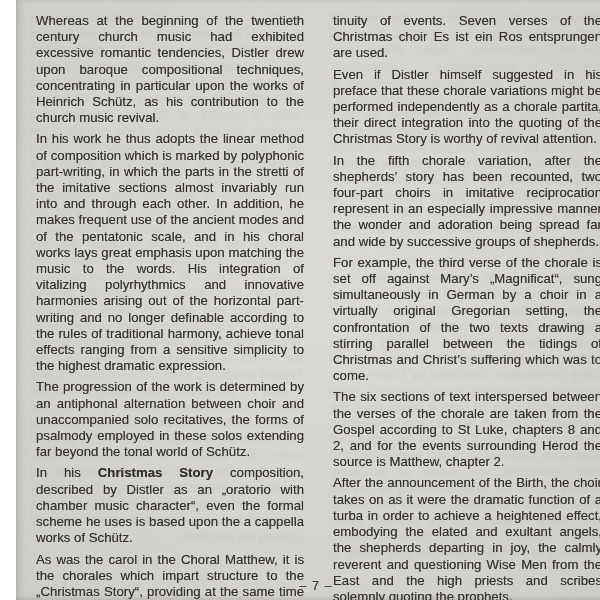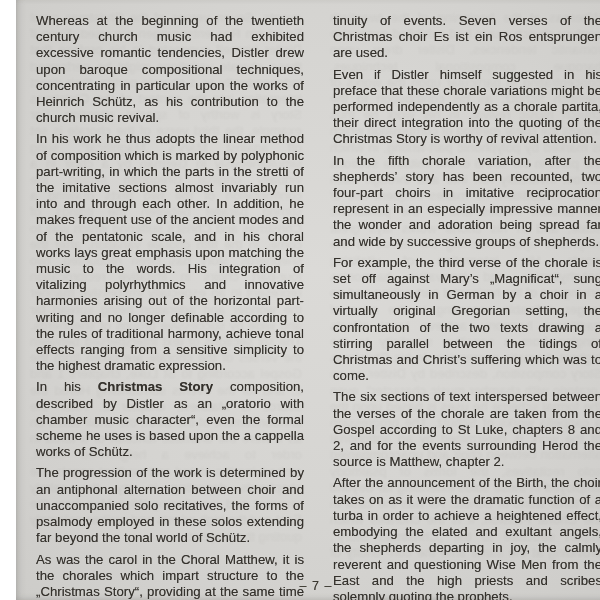--- a/index.html
+++ b/index.html
@@ -76,22 +76,22 @@
   }
 </style>
 </head>
 <body>
 
 <div class="page">
   <div class="ghost" aria-hidden="true">Whereas at the beginning of the twentieth century church music had exhibited excessive romantic tendencies, Distler drew upon baroque compositional techniques, concentrating in particular upon the works of Heinrich Schütz, as his contribution to the church music revival. In his work he thus adopts the linear method of composition which is marked by polyphonic part-writing, in which the parts in the stretti of the imitative sections almost invariably run into and through each other. In addition, he makes frequent use of the ancient modes and of the pentatonic scale, and in his choral works lays great emphasis upon matching the music to the words. His integration of vitalizing polyrhythmics and innovative harmonies arising out of the horizontal part-writing and no longer definable according to the rules of traditional harmony, achieve tonal effects ranging from a sensitive simplicity to the highest dramatic expression. In his Christmas Story composition, described by Distler as an „oratorio with chamber music character“, even the formal scheme he uses is based upon the a cappella works of Schütz. The progression of the work is determined by an antiphonal alternation between choir and unaccompanied solo recitatives, the forms of psalmody employed in these solos extending far beyond the tonal world of Schütz. As was the case in the Choral Passion, it is the chorales which impart structure to the „Christmas Story“, providing at the same time the con- tinuity of events. Seven verses of the Christmas carol Es ist ein Ros entsprungen are used. Even if Distler himself suggested in his preface that these chorale variations might be performed independently as a chorale partita, their direct integration into the context of the Christmas Story is worthy of special attention. For example, the third verse of the chorale is set off against Mary’s „Magnificat“, sung simultaneously in German by a choir in a virtually original Gregorian setting, the confrontation of the two texts drawing a stirring parallel between the tidings of Christmas and Christ’s suffering which was to come. In the fifth chorale variation, after the shepherds’ story has been recounted, two four-part choirs in imitative reciprocation represent in an especially impressive manner the wonder and adoration being spread far and wide by successive groups of shepherds. The six sections of text interspersed between the verses of the chorale are taken from the Gospel according to St Luke, chapters 1 and 2, and for the events surrounding Herod the source is Matthew, chapter 2. After the announcement of the Birth, the choir takes on as it were the dramatic function of a turba in order to achieve a heightened effect, embodying the elated and exultant angels, the shepherds departing in joy, the calmly reverent and questioning Wise Men from the East and the high priests and scribes solemnly quoting the prophets.</div>
   <div class="col col-left">
       <p><span>Whereas at the beginning of the twentieth century church music had exhibited excessive romantic tendencies, Distler drew upon baroque compositional techniques, concentrating in particular upon the works of Heinrich Schütz, as his contribution to the church music revival.</span></p>
       <p><span>In his work he thus adopts the linear method of composition which is marked by polyphonic part-writing, in which the parts in the stretti of the imitative sections almost invariably run into and through each other. In addition, he makes frequent use of the ancient modes and of the pentatonic scale, and in his choral works lays great emphasis upon matching the music to the words. His integration of vitalizing polyrhythmics and innovative harmonies arising out of the horizontal part-writing and no longer definable according to the rules of traditional harmony, achieve tonal effects ranging from a sensitive simplicity to the highest dramatic expression.</span></p>
+      <p><span>The progression of the work is determined by an antiphonal alternation between choir and unaccompanied solo recitatives, the forms of psalmody employed in these solos extending far beyond the tonal world of Schütz.</span></p>
       <p><span>In his </span><span class="b">Christmas Story</span><span> composition, described by Distler as an „oratorio with chamber music character“, even the formal scheme he uses is based upon the a cappella works of Schütz.</span></p>
-      <p><span>The progression of the work is determined by an antiphonal alternation between choir and unaccompanied solo recitatives, the forms of psalmody employed in these solos extending far beyond the tonal world of Schütz.</span></p>
       <p><span>As was the carol in the </span><span class="i">Choral Matthew</span><span>, it is the chorales which impart structure to the „Christmas Story“, providing at the same time the con-</span></p>
     </div>
   <div class="col col-right">
       <p><span>tinuity of events. Seven verses of the Christmas choir </span><span class="i">Es ist ein Ros entsprungen</span><span> are used.</span></p>
       <p><span>Even if Distler himself suggested in his preface that these chorale variations might be performed independently as a chorale partita, their direct integration into the quoting of the </span><span class="i">Christmas Story</span><span> is worthy of revival attention.</span></p>
       <p><span>In the fifth chorale variation, after the shepherds’ story has been recounted, two four-part choirs in imitative reciprocation represent in an especially impressive manner the wonder and adoration being spread far and wide by successive groups of shepherds.</span></p>
       <p><span>For example, the third verse of the chorale is set off against Mary’s „Magnificat“, sung simultaneously in German by a choir in a virtually original Gregorian setting, the confrontation of the two texts drawing a stirring parallel between the tidings of Christmas and Christ’s suffering which was to come.</span></p>
       <p><span>The six sections of text interspersed between the verses of the chorale are taken from the Gospel according to St Luke, chapters 8 and 2, and for the events surrounding Herod the source is Matthew, chapter 2.</span></p>
       <p><span>After the announcement of the Birth, the choir takes on as it were the dramatic function of a turba in order to achieve a heightened effect, embodying the elated and exultant angels, the shepherds departing in joy, the calmly reverent and questioning Wise Men from the East and the high priests and scribes solemnly quoting the prophets.</span></p>
     </div>

